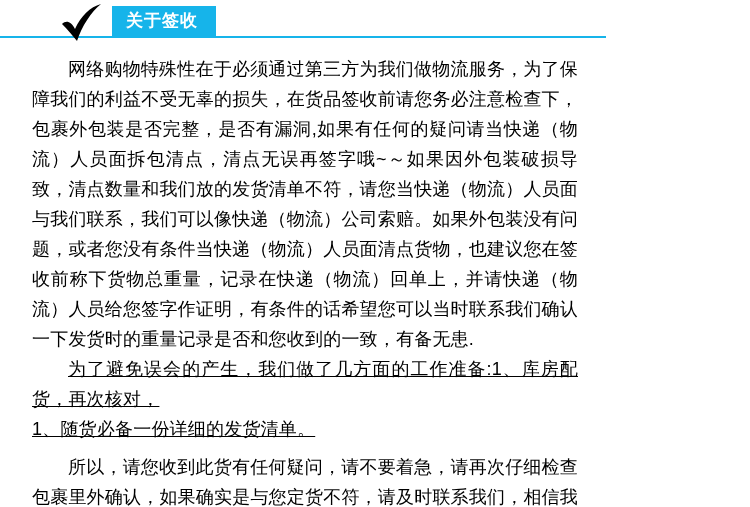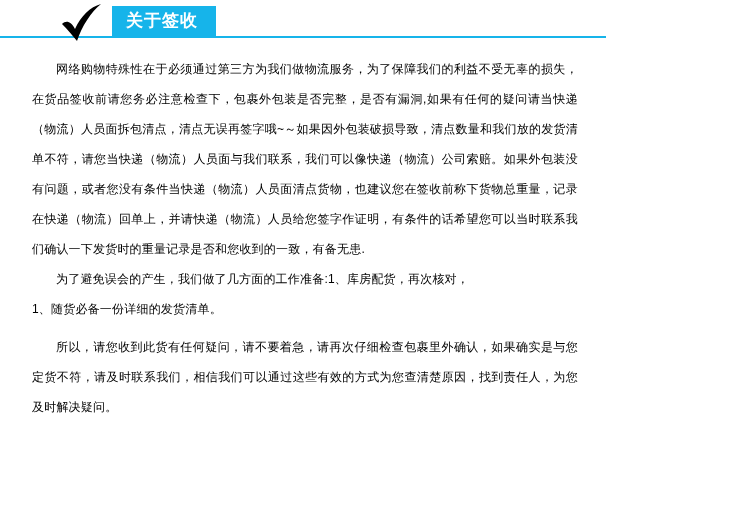--- a/index.html
+++ b/index.html
@@ -63,32 +63,33 @@
     top: 36px;
     height: 2px;
     background: #16b4ea;
   }
   
   .content {
     padding: 6px 28px 0 32px;
     box-sizing: border-box;
   }
   .para {
-    font-size: 12px;
+    font-size: 18px;
     line-height: 30px;
     text-align: justify;
     text-justify: inter-ideograph;
     margin: 0;
     letter-spacing: 0.2px;
   }
   .para.indent {
     text-indent: 2em;
   }
   .para + .para {
     margin-top: 0;
+    text-decoration: underline;
   }
   .spacer {
     height: 8px;
   }
 </style>
 </head>
 <body>
 
 <div class="page">
 

